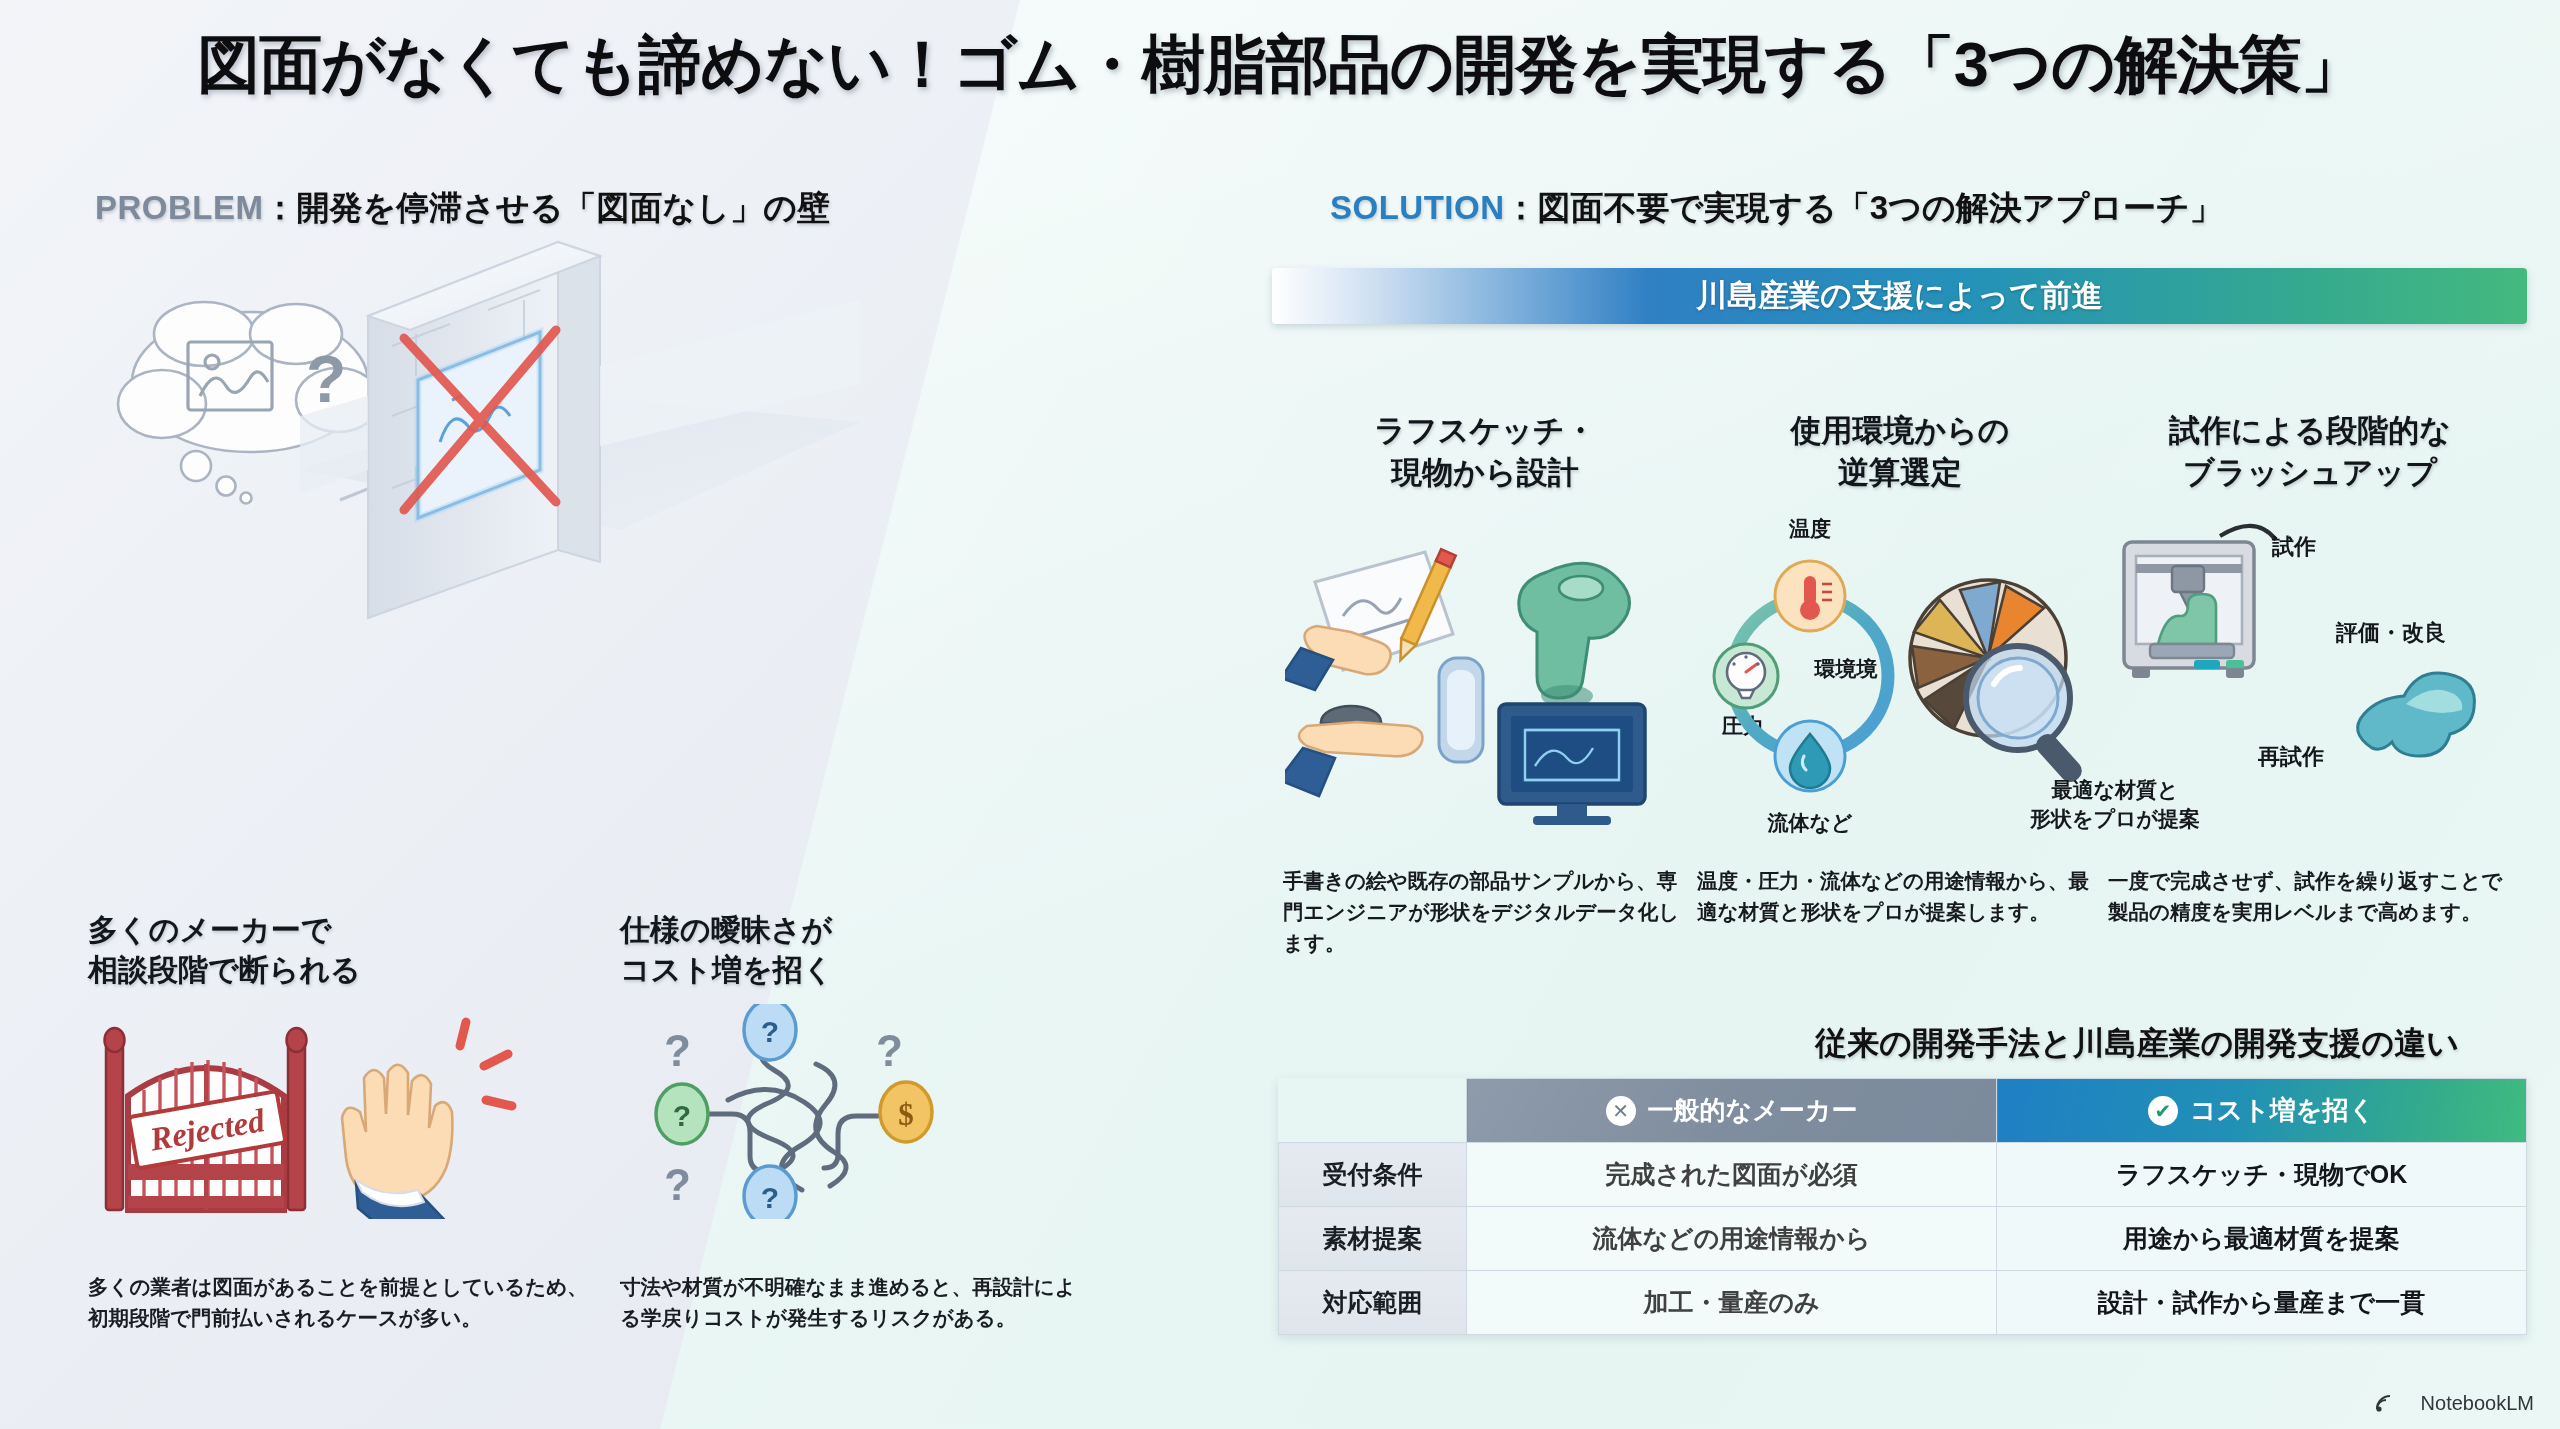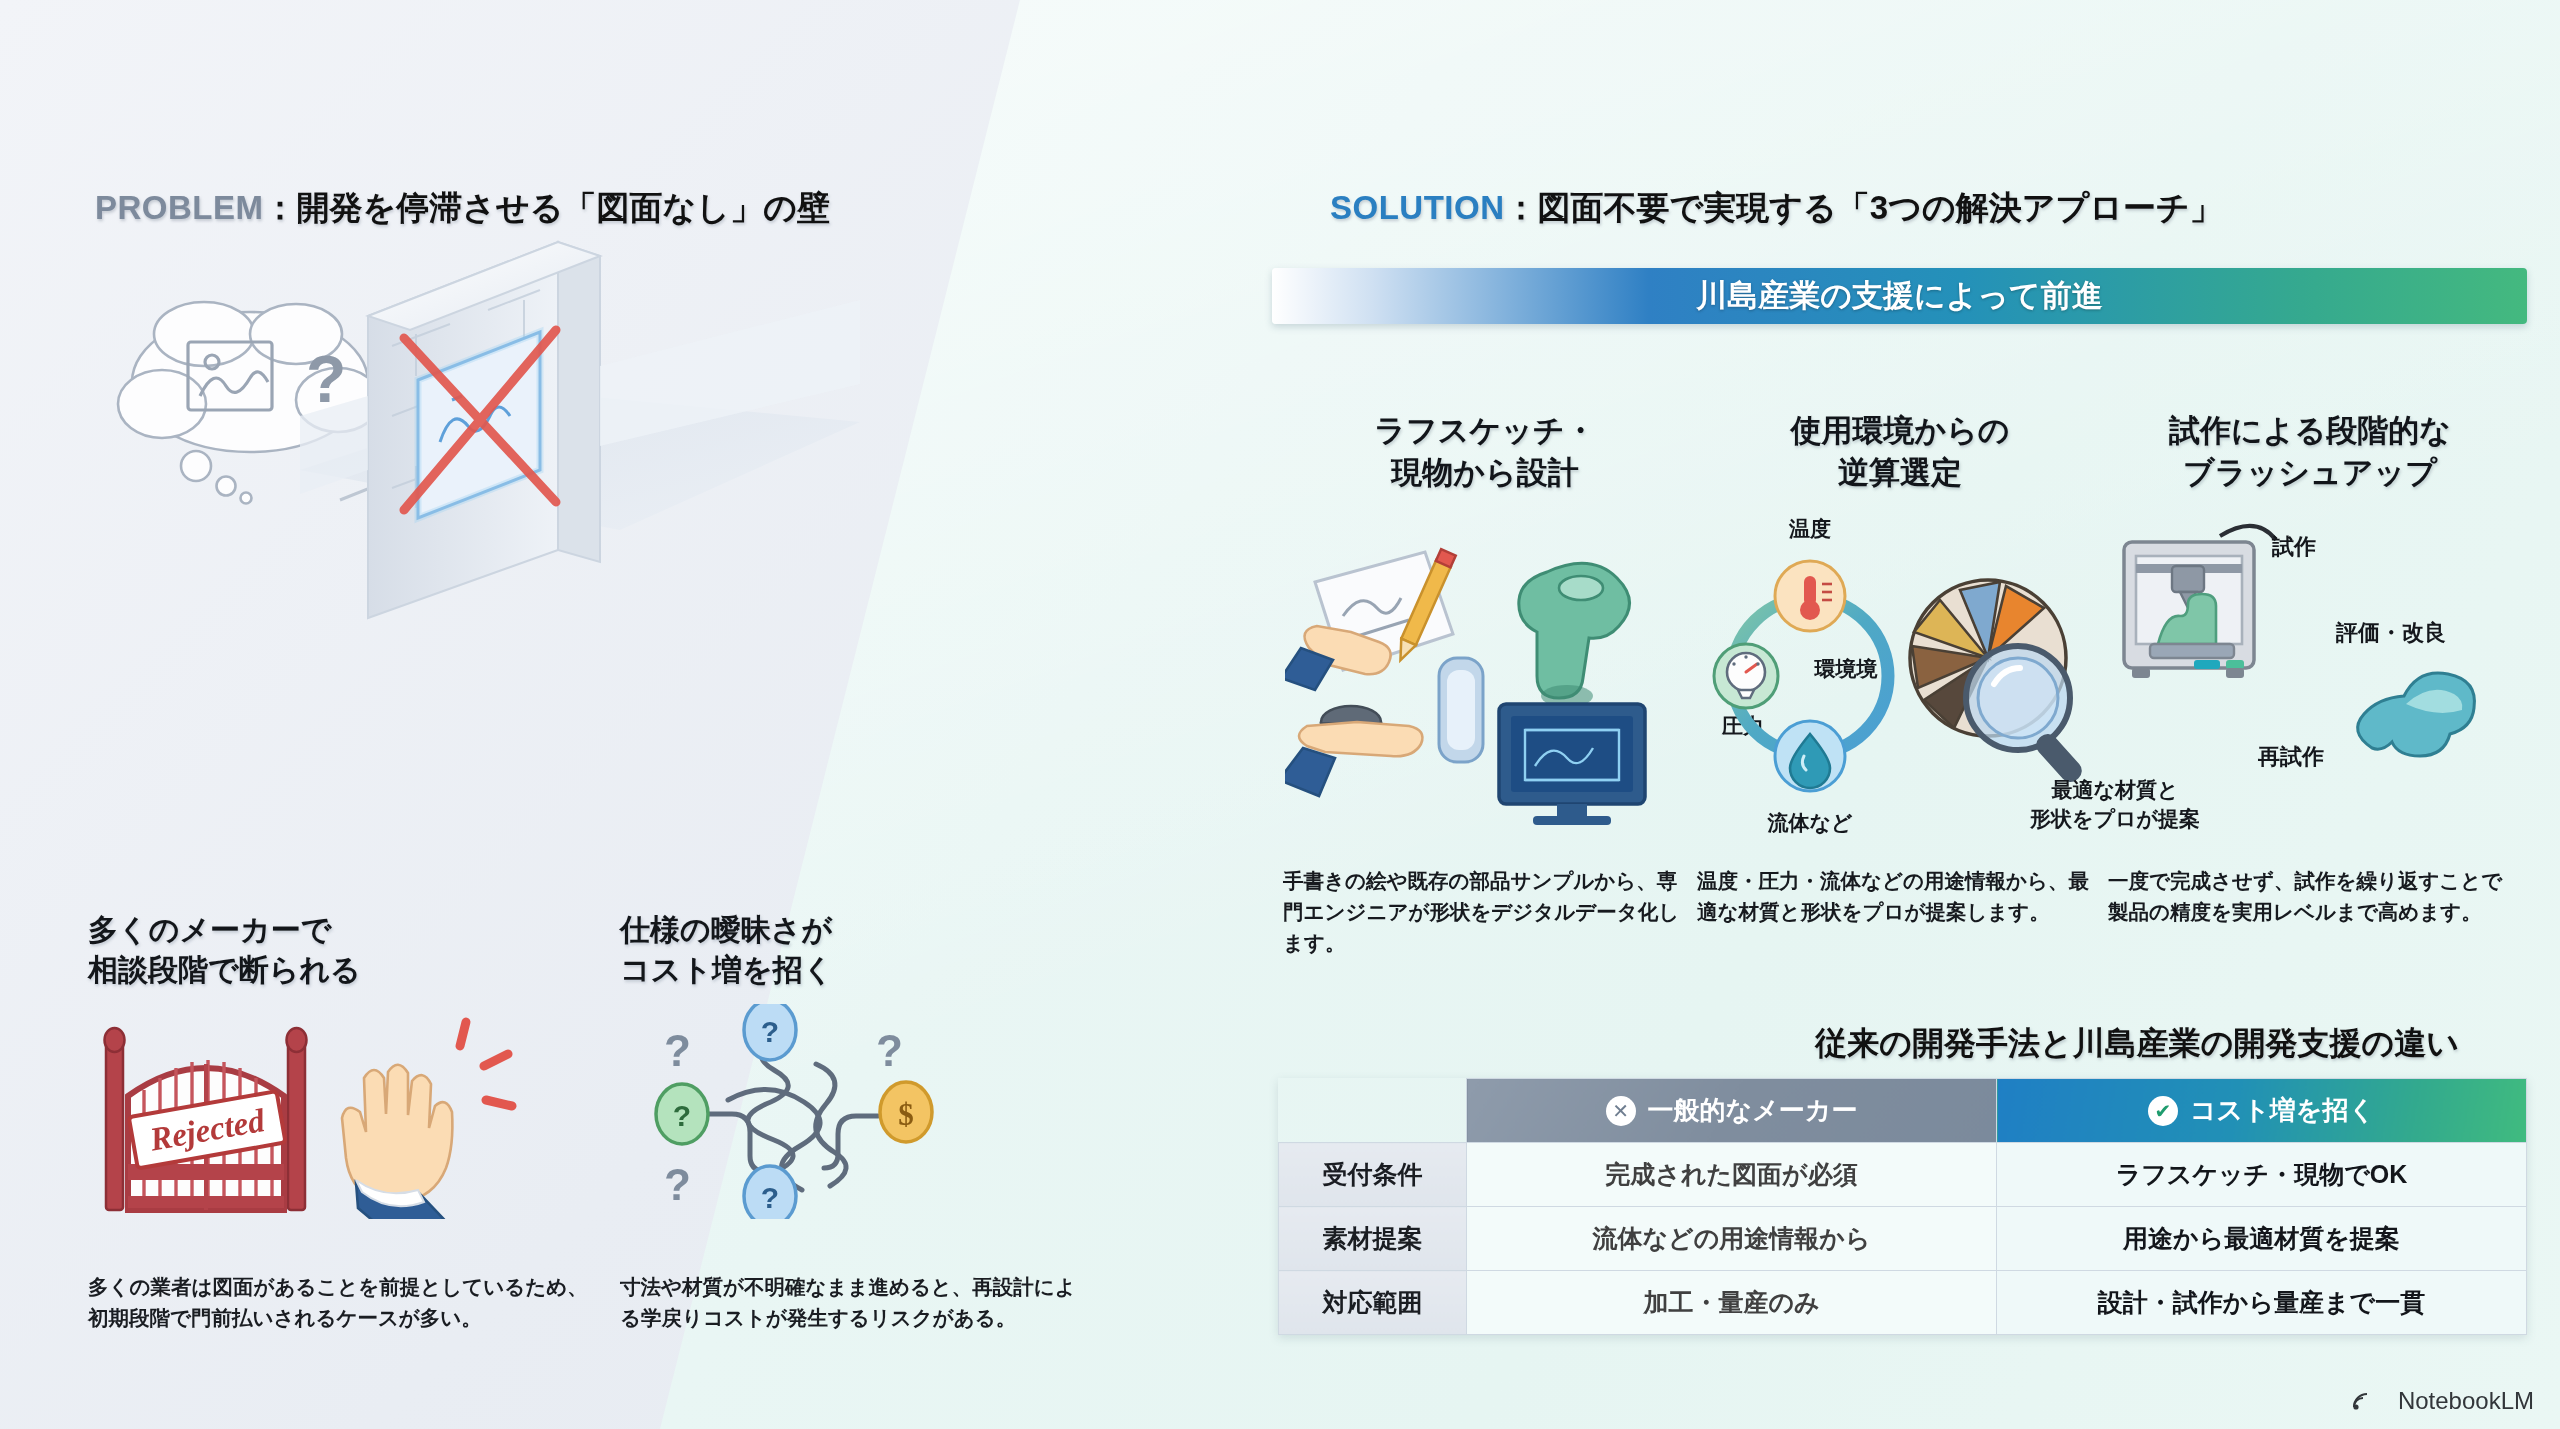--- a/index.html
+++ b/index.html
@@ -109,30 +109,31 @@
       align-items:center;justify-content:center;font-size:20px;font-weight:700;line-height:1;}
   .ic.x{color:#6f7e90;}
   .ic.v{color:#1f9c6e;}
   .cmp td.rh{background:linear-gradient(180deg,#e6eaf0,#dfe5ec);
              font-size:25px;font-weight:700;color:#1a1d22;}
   .cmp td.v-gen{background:#f3fbfa;font-size:25px;font-weight:700;color:#404040;}
   .cmp td.v-kaw{background:#eff9f9;font-size:25px;font-weight:700;color:#13161b;}
 
   
   .wm{position:absolute;right:26px;bottom:14px;display:flex;align-items:center;gap:23px;
-      color:#23262b;font-size:24px;font-weight:500;opacity:.92;}
+      color:#23262b;font-size:20px;font-weight:500;opacity:.92;}
 </style>
 </head>
 <body>
 
 <div class="stage">
 
   <div class="bg-left"></div>
   <div class="bg-right"></div>
 
+  <div class="title">図面がなくても諦めない！ゴム・樹脂部品の開発を実現する「3つの解決策」</div>
 
   <div class="sec-head prob-head">
     <span class="kicker">PROBLEM</span><span>：開発を停滞させる「図面なし」の壁</span>
   </div>
 
   <div class="sec-head sol-head">
     <span class="kicker">SOLUTION</span><span>：図面不要で実現する「3つの解決アプローチ」</span>
   </div>
 
   <div class="support-bar">

